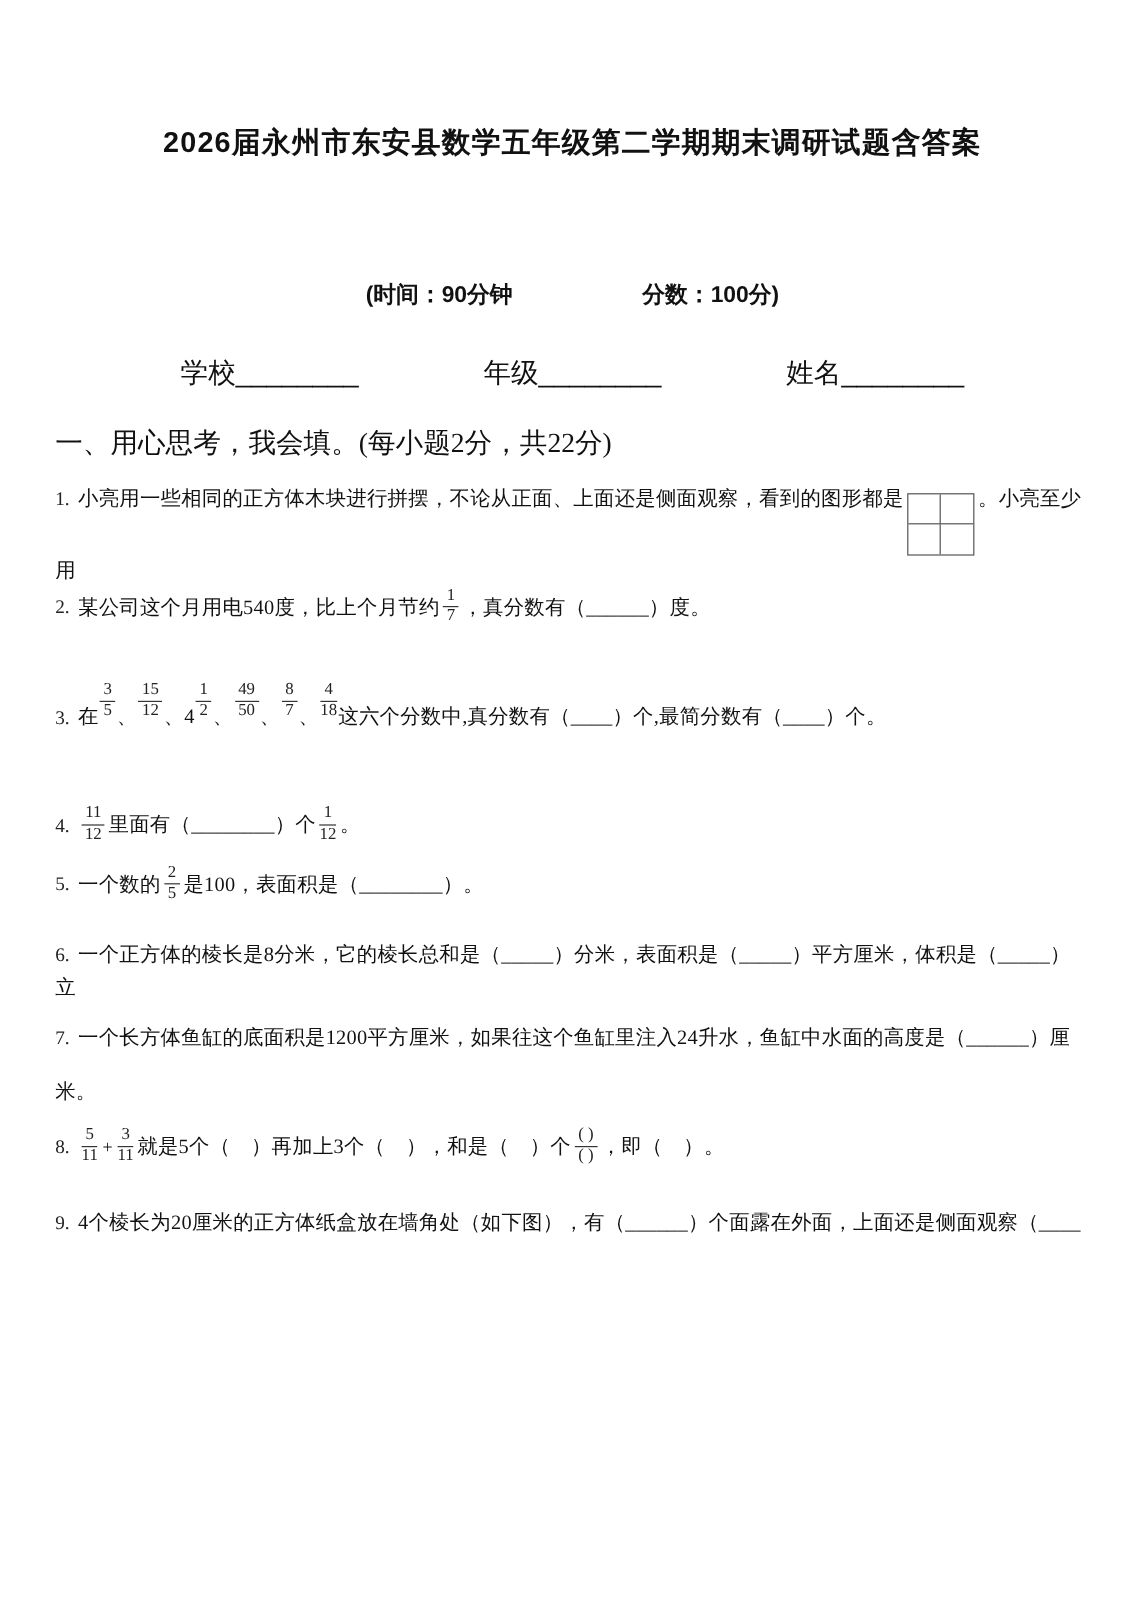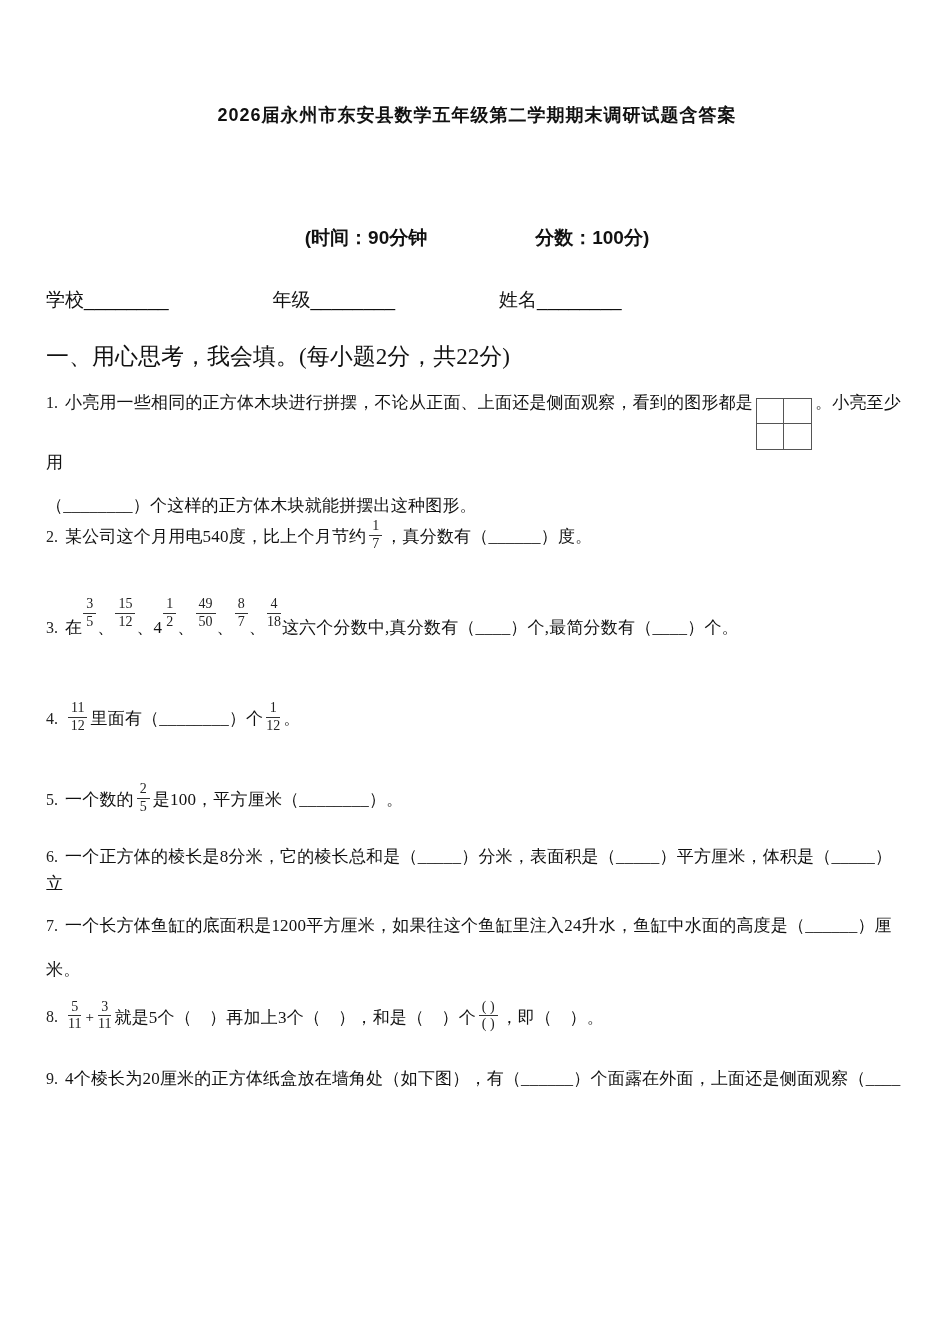--- a/index.html
+++ b/index.html
@@ -17,40 +17,41 @@
     width: 950px;
     height: 1344px;
     padding: 0 42px 0 46px;
   }
   
   .title {
     padding-top: 104px;
     text-align: center;
     font-family: "Liberation Sans", "DejaVu Sans", sans-serif;
     font-weight: 700;
-    font-size: 18px;
+    font-size: 24px;
     letter-spacing: 1px;
     line-height: 1.3;
   }
   .meta-line {
     margin-top: 98px;
     display: flex;
     justify-content: center;
     gap: 108px;
     font-family: "Liberation Sans", "DejaVu Sans", sans-serif;
     font-weight: 700;
     font-size: 19px;
   }
   .fields-line {
     margin-top: 36px;
     display: flex;
+    justify-content: center;
     gap: 104px;
     font-family: "Liberation Sans", "DejaVu Sans", sans-serif;
     font-weight: 500;
-    font-size: 19px;
+    font-size: 23px;
   }
   
   .section-heading {
     margin-top: 28px;
     font-size: 23px;
     font-weight: 400;
   }
   
   .question { font-size: 17px; }
   .qline { line-height: 1.55; }
@@ -96,21 +97,21 @@
   .grid2x2 .cell { box-sizing: border-box; }
   .grid2x2 .cell:nth-child(1) { border-right: 1.2px solid #555; border-bottom: 1.2px solid #555; }
   .grid2x2 .cell:nth-child(2) { border-bottom: 1.2px solid #555; }
   .grid2x2 .cell:nth-child(3) { border-right: 1.2px solid #555; }
   
   .mt-q1   { margin-top: 18px; }
   .mt-q1b  { margin-top: 16px; }
   .mt-q2   { }
   .mt-q3   { margin-top: 46px; }
   .mt-q4   { margin-top: 60px; }
-  .mt-q5   { margin-top: 48px; }
+  .mt-q5   { margin-top: 17px; }
   .mt-q6   { margin-top: 30px; }
   .mt-sub  { margin-top: 18px; }
   .mt-q7   { margin-top: 16px; }
   .mt-q8   { margin-top: 16px; }
   .mt-q9   { margin-top: 34px; }
 </style>
 </head>
 <body>
 
 <div class="page">
@@ -132,23 +133,20 @@
 
   <div class="question mt-q1">
     <div class="qline">
       <span class="qno">1.</span><span class="qt">小亮用一些相同的正方体木块进行拼摆，不论从正面、上面还是侧面观察，看到的图形都是</span><span class="grid2x2">
           <span class="cell"></span>
           <span class="cell"></span>
           <span class="cell"></span>
           <span class="cell"></span>
         </span><span class="qt">。小亮至少用</span>
     </div>
-    <div class="qline mt-q1b">
-      <span class="qt">（________）个这样的正方体木块就能拼摆出这种图形。</span>
-    </div>
   </div>
 
   <div class="question mt-q2">
     <div class="qline">
       <span class="qno">2.</span><span class="qt">某公司这个月用电540度，比上个月节约</span><span class="frac"><span class="num">1</span><span class="den">7</span></span><span class="qt">，真分数有（______）度。</span>
     </div>
   </div>
 
   <div class="question mt-q3">
     <div class="qline">
@@ -157,21 +155,21 @@
   </div>
 
   <div class="question mt-q4">
     <div class="qline">
       <span class="qno">4.</span><span class="frac"><span class="num">11</span><span class="den">12</span></span><span class="qt">里面有（________）个</span><span class="frac"><span class="num">1</span><span class="den">12</span></span><span class="qt">。</span>
     </div>
   </div>
 
   <div class="question mt-q5">
     <div class="qline">
-      <span class="qno">5.</span><span class="qt">一个数的</span><span class="frac"><span class="num">2</span><span class="den">5</span></span><span class="qt">是100，平方厘米（________）。</span>
+      <span class="qno">5.</span><span class="qt">一个数的</span><span class="frac"><span class="num">2</span><span class="den">5</span></span><span class="qt">是100，表面积是（________）。</span>
     </div>
   </div>
 
   <div class="question mt-q6">
     <div class="qline">
       <span class="qno">6.</span><span class="qt">一个正方体的棱长是8分米，它的棱长总和是（_____）分米，表面积是（_____）平方厘米，体积是（_____）立</span>
     </div>
   </div>
 
   <div class="question mt-q7">

